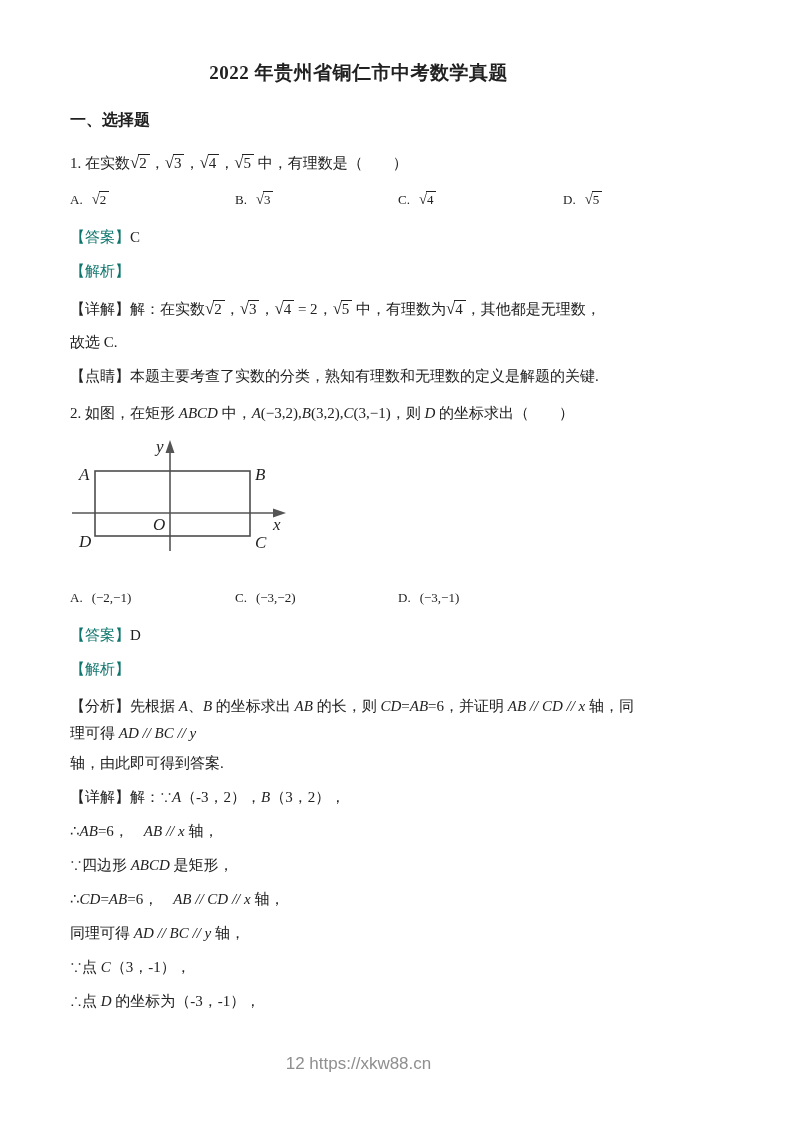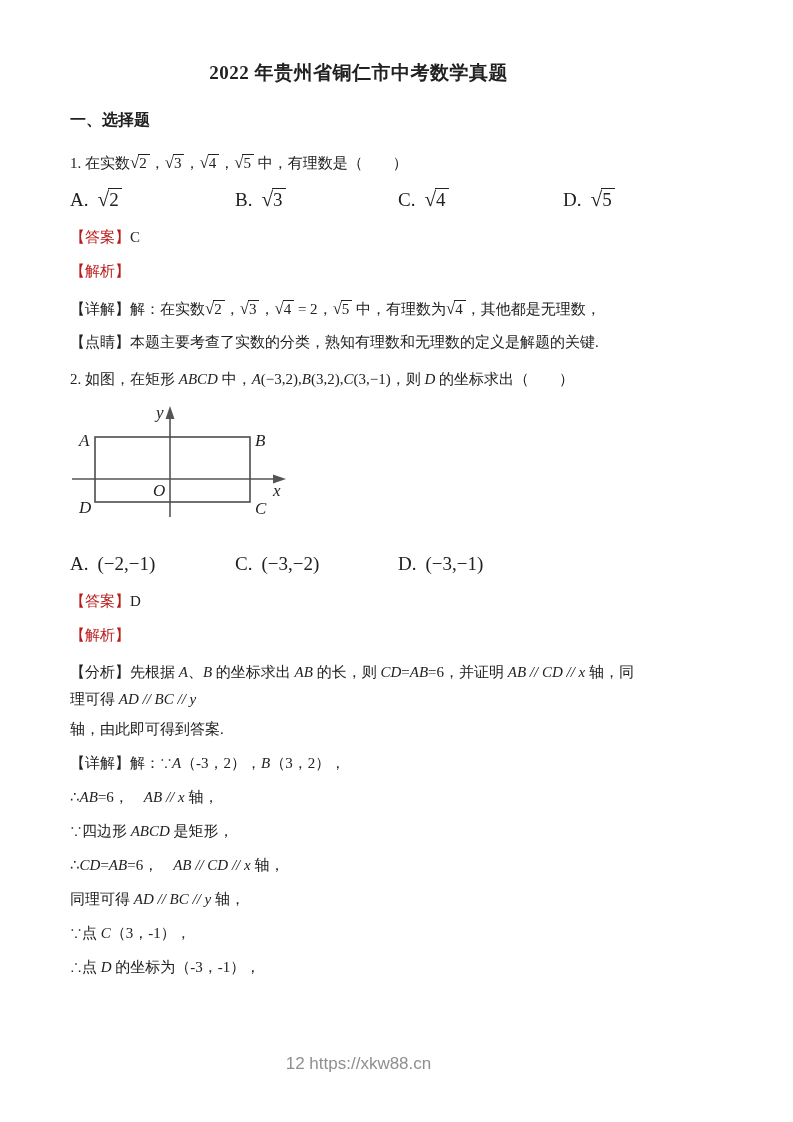--- a/index.html
+++ b/index.html
@@ -28,25 +28,25 @@
   p.line{
     margin:0 0 13px 0;
     font-size:15px;
     line-height:21px;
   }
   p.tall{line-height:27px;margin-bottom:9px;}
   .opts{
     display:grid;
     grid-template-columns:165px 163px 165px 1fr;
     margin:4px 0 14px 0;
-    font-size:19px;
+    font-size:13px;
     line-height:27px;
   }
   .opt .lab{margin-right:9px;}
-  .blue{color:#b91c1c;}
+  .blue{color:#0f766e;}
   .pt-t{font-family:"Liberation Serif","DejaVu Serif",serif;margin-top:8px;}
   .pt-m{font-family:Liberation Serif, serif;font-style:italic;}
   .pt-s{font-family:"Liberation Serif","DejaVu Serif",serif;}
   .sqrt{font-family:"Liberation Serif","DejaVu Serif",serif;white-space:nowrap;}
   .sqrt .rad{font-size:1.12em;}
   .sqrt .radnum{border-top:1.2px solid #222;padding:0 3px 0 1px;margin-left:-1px;}
   .fig{margin:4px 0 20px 0;}
   .fig svg{display:block;}
   .fig text{
     font-family:"Liberation Serif","DejaVu Serif",serif;
@@ -82,20 +82,21 @@
       <span class="opt"><span class="lab">D.</span><span class="sqrt"><span class="rad">√</span><span class="radnum">5</span></span></span>
     </div>
 
     <p class="line"><span class="blue">【答案】</span><span>C</span></p>
 
     <p class="line"><span class="blue">【解析】</span></p>
 
 
     <p class="line tall"><span class="pt-t">【详解】解：在实数</span><span class="sqrt"><span class="rad">√</span><span class="radnum">2</span></span><span class="pt-t">，</span><span class="sqrt"><span class="rad">√</span><span class="radnum">3</span></span><span class="pt-t">，</span><span class="sqrt"><span class="rad">√</span><span class="radnum">4</span></span><span class="pt-s"> = 2</span><span class="pt-t">，</span><span class="sqrt"><span class="rad">√</span><span class="radnum">5</span></span><span class="pt-t"> 中，有理数为</span><span class="sqrt"><span class="rad">√</span><span class="radnum">4</span></span><span class="pt-t">，其他都是无理数，</span></p>
 
+    <p class="line">故选 C.</p>
 
     <p class="line">【点睛】本题主要考查了实数的分类，熟知有理数和无理数的定义是解题的关键.</p>
 
     <p class="line tall"><span class="pt-t">2. 如图，在矩形 </span><span class="pt-m">ABCD</span><span class="pt-t"> 中，</span><span class="pt-m">A</span><span class="pt-s">(−3,2),</span><span class="pt-m">B</span><span class="pt-s">(3,2),</span><span class="pt-m">C</span><span class="pt-s">(3,−1)</span><span class="pt-t">，则 </span><span class="pt-m">D</span><span class="pt-t"> 的坐标求出（　　）</span></p>
 
     <div class="fig">
       <svg width="292" height="128" viewBox="0 0 292 128">
 
         <line x1="2" y1="77" x2="210" y2="77" stroke="#555555" stroke-width="1.6"></line>
         <polygon points="216,77 203,72.5 203,81.5" fill="#555555"></polygon>

